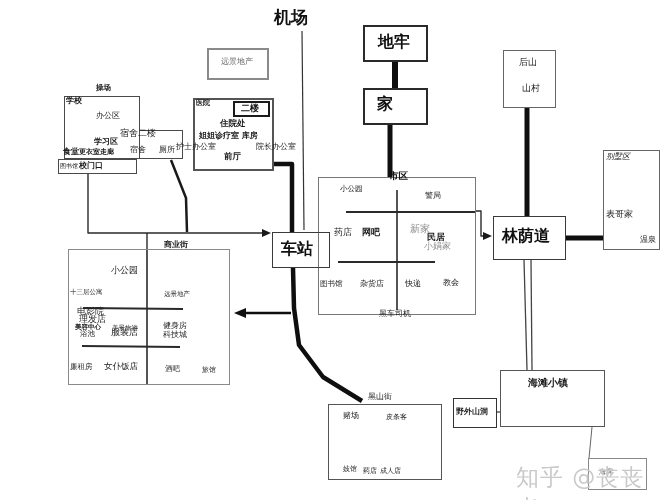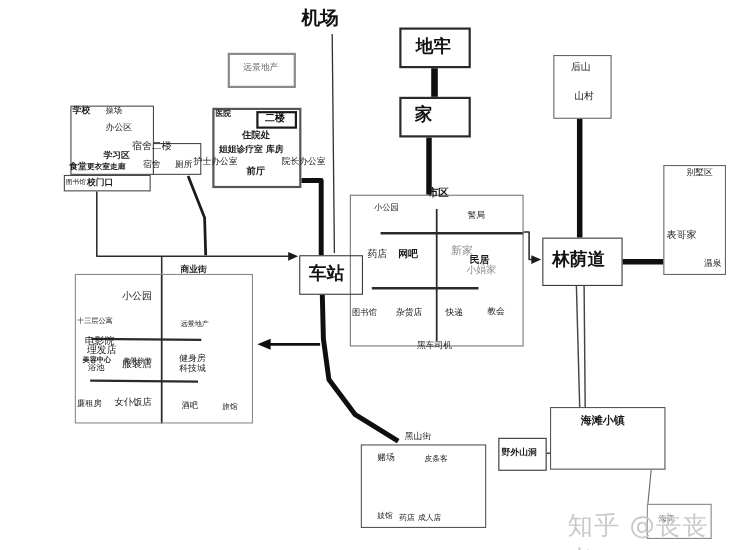--- a/index.html
+++ b/index.html
@@ -60,41 +60,41 @@
     <div class="box" style="left: 328px; top: 404px; width: 114px; height: 76px; border: 1.2px solid rgb(85, 85, 85);"></div>
     <div class="box" style="left: 500px; top: 370px; width: 105px; height: 57px; border: 1.2px solid rgb(85, 85, 85);"></div>
     <div class="box" style="left: 453px; top: 398px; width: 44px; height: 30px; border: 1.5px solid rgb(51, 51, 51);"></div>
     <div class="box" style="left: 588px; top: 458px; width: 59px; height: 32px; border: 1px solid rgb(136, 136, 136);"></div>
     <div class="lbl" style="left: 274px; top: 8px; font-size: 17px; font-weight: 700; color: rgb(17, 17, 17);">机场</div>
     <div class="lbl" style="left: 378px; top: 33px; font-size: 16px; font-weight: 700; color: rgb(17, 17, 17);">地牢</div>
     <div class="lbl" style="left: 377px; top: 95px; font-size: 16px; font-weight: 700; color: rgb(17, 17, 17);">家</div>
     <div class="lbl" style="left: 281px; top: 240px; font-size: 16px; font-weight: 700; color: rgb(17, 17, 17);">车站</div>
     <div class="lbl" style="left: 502px; top: 227px; font-size: 16px; font-weight: 700; color: rgb(17, 17, 17);">林荫道</div>
     <div class="lbl" style="left: 66px; top: 96px; font-size: 8px; font-weight: 700; color: rgb(26, 26, 26);">学校</div>
-    <div class="lbl" style="left: 96px; top: 97px; font-size: 7.5px; font-weight: 400; color: rgb(26, 26, 26); text-align: right;">操场</div>
+    <div class="lbl" style="left: 96px; top: 84px; font-size: 7.5px; font-weight: 700; color: rgb(26, 26, 26); text-align: right;">操场</div>
     <div class="lbl" style="left: 96px; top: 112px; font-size: 8px; font-weight: 400; color: rgb(26, 26, 26);">办公区</div>
     <div class="lbl" style="left: 120px; top: 129px; font-size: 9px; font-weight: 400; color: rgb(26, 26, 26);">宿舍二楼</div>
     <div class="lbl" style="left: 94px; top: 137px; font-size: 8px; font-weight: 700; color: rgb(26, 26, 26);">学习区</div>
     <div class="lbl" style="left: 63px; top: 147px; font-size: 8px; font-weight: 700; color: rgb(26, 26, 26);">食堂</div>
     <div class="lbl" style="left: 79px; top: 148px; font-size: 7px; font-weight: 700; color: rgb(26, 26, 26);">更衣室走廊</div>
     <div class="lbl" style="left: 130px; top: 146px; font-size: 8px; font-weight: 400; color: rgb(26, 26, 26);">宿舍</div>
     <div class="lbl" style="left: 159px; top: 146px; font-size: 8px; font-weight: 400; color: rgb(26, 26, 26);">厕所</div>
     <div class="lbl" style="left: 60px; top: 163px; font-size: 6px; font-weight: 400; color: rgb(26, 26, 26);">图书馆</div>
     <div class="lbl" style="left: 79px; top: 161px; font-size: 8px; font-weight: 700; color: rgb(26, 26, 26);">校门口</div>
     <div class="lbl" style="left: 196px; top: 99px; font-size: 7px; font-weight: 700; color: rgb(26, 26, 26);">医院</div>
     <div class="lbl" style="left: 241px; top: 104px; font-size: 9px; font-weight: 700; color: rgb(17, 17, 17);">二楼</div>
     <div class="lbl" style="left: 220px; top: 119px; font-size: 8.5px; font-weight: 700; color: rgb(26, 26, 26);">住院处</div>
     <div class="lbl" style="left: 199px; top: 131px; font-size: 8px; font-weight: 700; color: rgb(26, 26, 26);">姐姐诊疗室 库房</div>
     <div class="lbl" style="left: 176px; top: 143px; font-size: 8px; font-weight: 400; color: rgb(26, 26, 26);">护士办公室</div>
     <div class="lbl" style="left: 256px; top: 143px; font-size: 8px; font-weight: 400; color: rgb(26, 26, 26);">院长办公室</div>
     <div class="lbl" style="left: 224px; top: 152px; font-size: 8.5px; font-weight: 700; color: rgb(26, 26, 26);">前厅</div>
     <div class="lbl" style="left: 221px; top: 58px; font-size: 8px; font-weight: 400; color: rgb(102, 102, 102);">远景地产</div>
     <div class="lbl" style="left: 519px; top: 58px; font-size: 9px; font-weight: 400; color: rgb(26, 26, 26);">后山</div>
     <div class="lbl" style="left: 522px; top: 84px; font-size: 9px; font-weight: 400; color: rgb(26, 26, 26);">山村</div>
-    <div class="lbl" style="left: 624px; top: 153px; font-size: 8px; font-weight: 400; color: rgb(26, 26, 26);">别墅区</div>
+    <div class="lbl" style="left: 606px; top: 153px; font-size: 8px; font-weight: 400; color: rgb(26, 26, 26); font-style: italic;">别墅区</div>
     <div class="lbl" style="left: 606px; top: 210px; font-size: 9px; font-weight: 400; color: rgb(26, 26, 26);">表哥家</div>
     <div class="lbl" style="left: 640px; top: 236px; font-size: 8px; font-weight: 400; color: rgb(26, 26, 26);">温泉</div>
     <div class="lbl" style="left: 389px; top: 171px; font-size: 9.5px; font-weight: 700; color: rgb(17, 17, 17);">市区</div>
     <div class="lbl" style="left: 340px; top: 185px; font-size: 7.5px; font-weight: 400; color: rgb(26, 26, 26);">小公园</div>
     <div class="lbl" style="left: 425px; top: 192px; font-size: 8px; font-weight: 400; color: rgb(26, 26, 26);">警局</div>
     <div class="lbl" style="left: 334px; top: 228px; font-size: 9px; font-weight: 400; color: rgb(26, 26, 26);">药店</div>
     <div class="lbl" style="left: 362px; top: 228px; font-size: 9px; font-weight: 700; color: rgb(26, 26, 26);">网吧</div>
     <div class="lbl" style="left: 410px; top: 223px; font-size: 10px; font-weight: 400; color: rgb(138, 138, 138);">新家</div>
     <div class="lbl" style="left: 427px; top: 233px; font-size: 9px; font-weight: 700; color: rgb(26, 26, 26);">民居</div>
     <div class="lbl" style="left: 424px; top: 242px; font-size: 9px; font-weight: 400; color: rgb(138, 138, 138);">小娟家</div>

